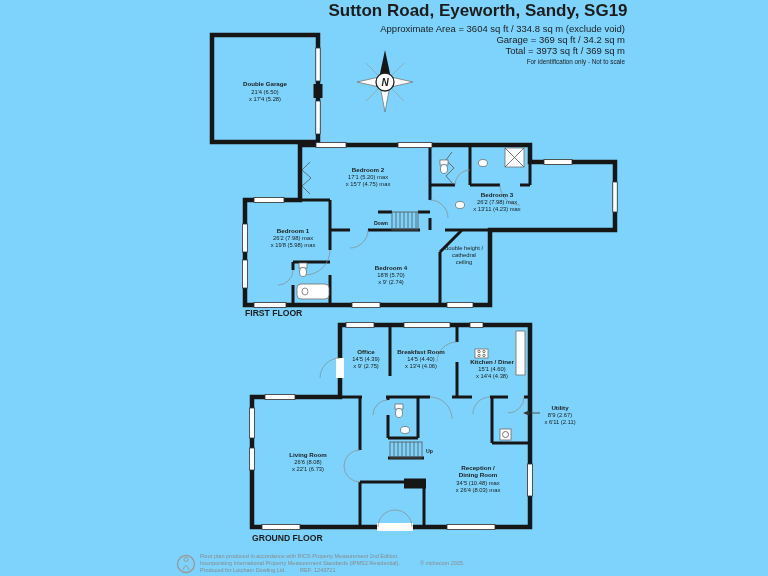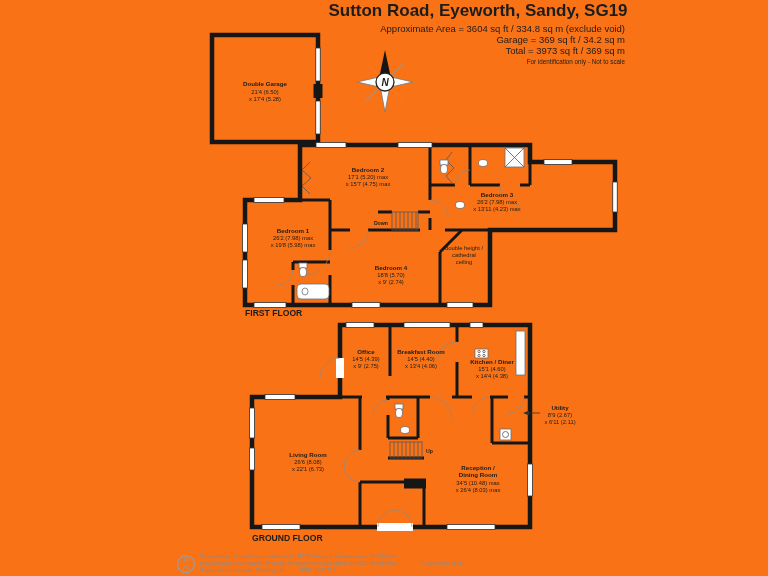--- a/index.html
+++ b/index.html
@@ -1,16 +1,16 @@
 <!DOCTYPE html>
 <html><head>
 <meta charset="utf-8">
 <style>
   html,body{margin:0;padding:0;background:#fff;}
-  .page{position:relative;width:768px;height:576px;background:#f97316;overflow:hidden;}
+  .page{position:relative;width:768px;height:576px;background:#7dd3fc;overflow:hidden;}
   svg{display:block;}
   .t{font-family:"Liberation Sans",sans-serif;fill:#1c1c1c;}
   .title{font-size:17px;font-weight:bold;text-anchor:middle;}
   .hline{font-size:9.5px;text-anchor:end;}
   .red{font-size:6.3px;text-anchor:end;}
   .name{font-size:6.2px;font-weight:bold;text-anchor:middle;}
   .dim{font-size:5.8px;text-anchor:middle;}
   .floorlbl{font-size:8.6px;font-weight:bold;}
   .stair{font-size:5.2px;font-weight:bold;}
   .foot{font-size:5.5px;fill:#8a8a8a;}

